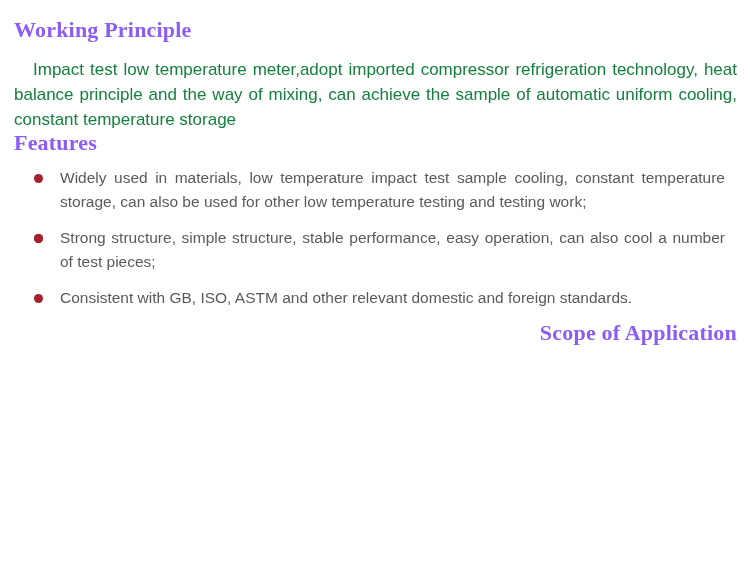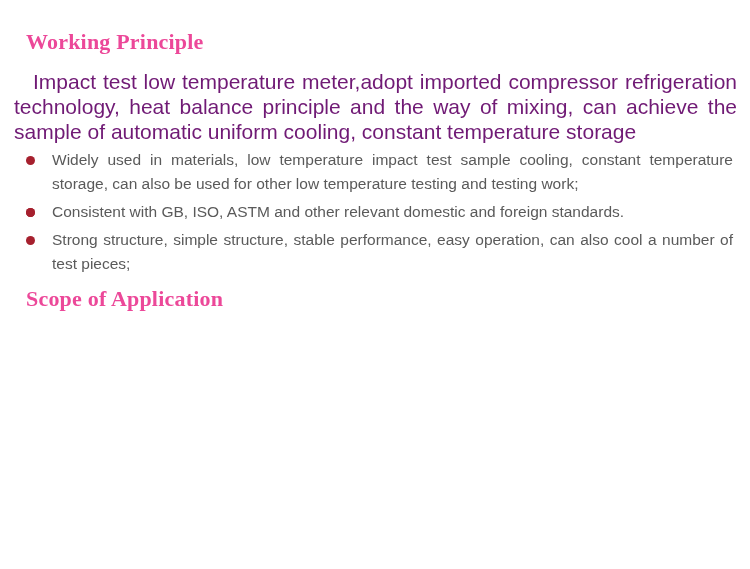--- a/index.html
+++ b/index.html
@@ -18,88 +18,89 @@
   .page {
     box-sizing: border-box;
     width: 750px;
     height: 569px;
     padding: 0 13px 0 14px;
     background: #ffffff;
   }
   h2.section-heading {
     font-family: "Liberation Serif", serif;
     font-weight: bold;
-    color: #ec4899;
+    color: #8b5cf6;
     font-size: 22px;
     line-height: 1;
-    margin: 12px;
+    margin: 0;
     letter-spacing: 0.2px;
   }
   .h-working { padding-top: 19px; }
   .h-features { margin-top: 38px; }
-  .h-scope { margin-top: 35px; }
+  .h-scope { margin-top: 35px; text-align: right; }
 
   .para {
     margin: 16px 0 0 0;
-    font-size: 21px;
+    font-size: 17px;
     line-height: 25px;
     text-align: justify;
     text-indent: 19px;
-    color: #701a75;
+    color: #15803d;
   }
   ul.bullets {
     list-style: none;
     margin: 0;
     padding: 0;
     font-size: 15.5px;
     line-height: 24px;
     color: #5a5a5a;
   }
   .bullets-features { margin-top: 44px; }
   .bullets-scope { margin-top: 41px; }
   ul.bullets li {
     position: relative;
     padding-left: 34px;
     text-align: justify;
-    margin: 4px;
+    margin: 12px;
   }
   ul.bullets li .dot {
     position: absolute;
     left: 8px;
     top: 7.5px;
     width: 9px;
     height: 9px;
     border-radius: 50%;
     background: #A6202E;
   }
 </style>
 </head>
 <body>
 
 <div class="page">
 
   <h2 class="section-heading h-working">Working Principle</h2>
 
   <p class="para">Impact test low temperature meter,adopt imported compressor refrigeration technology, heat balance principle and the way of mixing, can achieve the sample of automatic uniform cooling, constant temperature storage</p>
 
+  <h2 class="section-heading h-features">Features</h2>
 
   <ul class="bullets bullets-features">
     <li>
       <span class="dot"></span>
       <span>Widely used in materials, low temperature impact test sample cooling, constant temperature storage, can also be used for other low temperature testing and testing work;</span>
     </li>
     <li>
       <span class="dot"></span>
     </li>
     <li>
       <span class="dot"></span>
-      <span>Consistent with GB, ISO, ASTM and other relevant domestic and foreign standards.</span>
+      <span>Strong structure, simple structure, stable performance, easy operation, can also cool a number of test pieces;</span>
     </li>
     <li>
       <span class="dot"></span>
-      <span>Strong structure, simple structure, stable performance, easy operation, can also cool a number of test pieces;</span>
+      <span>Consistent with GB, ISO, ASTM and other relevant domestic and foreign standards.</span>
     </li>
   </ul>
 
   <h2 class="section-heading h-scope">Scope of Application</h2>
 
 
 </div>
 
 </body></html>

